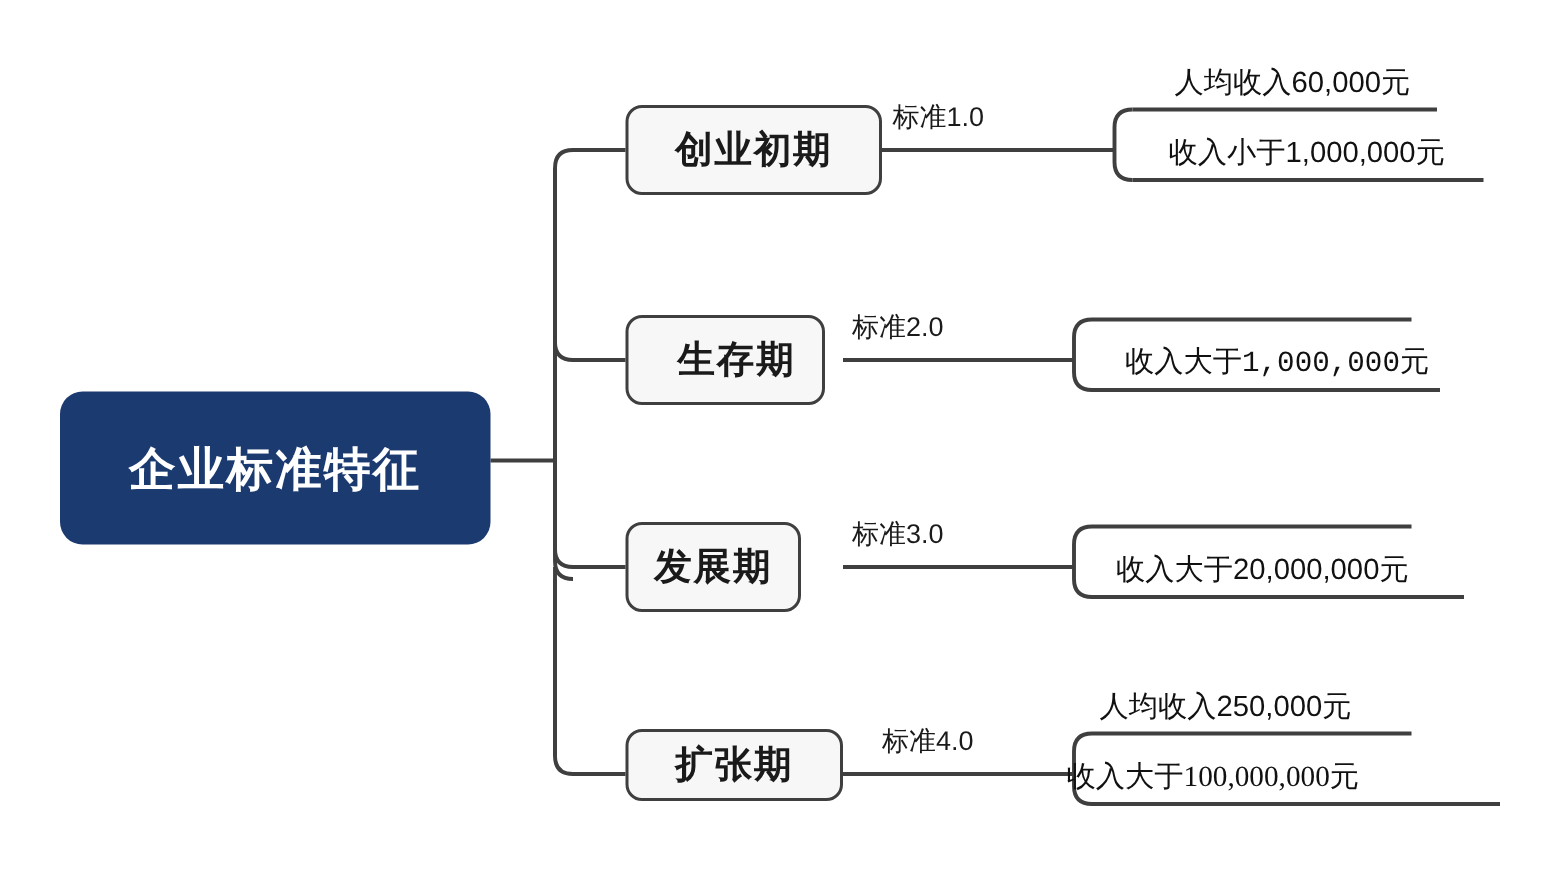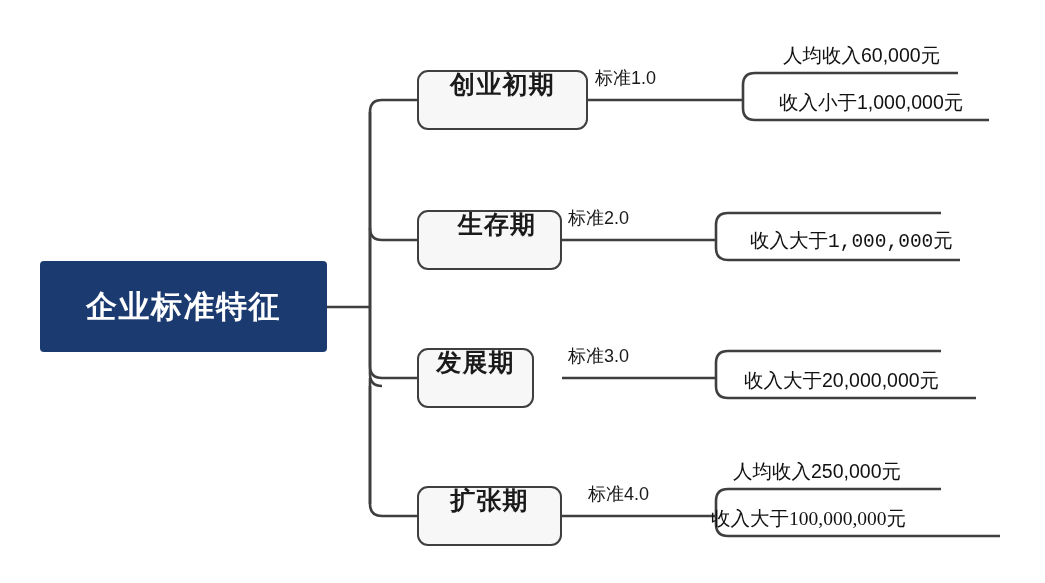--- a/index.html
+++ b/index.html
@@ -27,23 +27,23 @@
     height: 583px;
     pointer-events: none;
   }
 
   
   .root-node {
     position: absolute;
     left: 40px;
     top: 261px;
     width: 287px;
-    height: 91px;
+    height: 102px;
     background: #1b3a70;
-    border-radius: 4px;
+    border-radius: 15px;
     display: flex;
     align-items: center;
     justify-content: center;
     box-sizing: border-box;
   }
   .root-label {
     color: #ffffff;
     font-size: 31px;
     font-weight: bold;
     letter-spacing: 1.5px;
@@ -51,21 +51,21 @@
     white-space: nowrap;
   }
 
   
   .branch-node {
     position: absolute;
     background: #f7f7f7;
     border: 2.5px solid #3f3f3f;
     border-radius: 11px;
     display: flex;
-    align-items: flex-start;
+    align-items: center;
     justify-content: center;
     box-sizing: border-box;
     font-family: Liberation Serif, serif;
   }
   .branch-label {
     color: #1a1a1a;
     font-size: 25px;
     font-weight: bold;
     letter-spacing: 1.2px;
     line-height: 1;
@@ -144,32 +144,32 @@
     <span class="root-label">企业标准特征</span>
   </div>
 
   <div class="branch-node" style="left:417px; top:70px; width:171px; height:60px;">
     <span class="branch-label">创业初期</span>
   </div>
   <div class="std-label" style="left:595px; top:69px; width:120px;">标准1.0</div>
   <div class="leaf-line leaf-top" style="left:783px; top:46px;">人均收入60,000元</div>
   <div class="leaf-line leaf-bottom" style="left:779px; top:93px;">收入小于1,000,000元</div>
 
-  <div class="branch-node" style="left:417px; top:210px; width:145px; height:60px;padding-left:15px;">
+  <div class="branch-node" style="left:417px; top:210px; width:133px; height:60px;padding-left:15px;">
     <span class="branch-label">生存期</span>
   </div>
   <div class="std-label" style="left:568px; top:209px; width:120px;">标准2.0</div>
   <div class="leaf-line leaf-bottom" style="left:750px; top:233px;font-family:Liberation Mono, monospace;">收入大于1,000,000元</div>
 
   <div class="branch-node" style="left:417px; top:348px; width:117px; height:60px;">
     <span class="branch-label">发展期</span>
   </div>
   <div class="std-label" style="left:568px; top:347px; width:120px;">标准3.0</div>
   <div class="leaf-line leaf-bottom" style="left:744px; top:371px;">收入大于20,000,000元</div>
 
-  <div class="branch-node" style="left:417px; top:486px; width:145px; height:60px;">
+  <div class="branch-node" style="left:417px; top:486px; width:145px; height:48px;">
     <span class="branch-label">扩张期</span>
   </div>
   <div class="std-label" style="left:588px; top:485px; width:120px;">标准4.0</div>
   <div class="leaf-line leaf-top" style="left:733px; top:462px;text-align:right;">人均收入250,000元</div>
   <div class="leaf-line leaf-bottom" style="left:711px; top:509px;font-family:Liberation Serif, serif;">收入大于100,000,000元</div>
 
 </div>
 
 </body></html>

